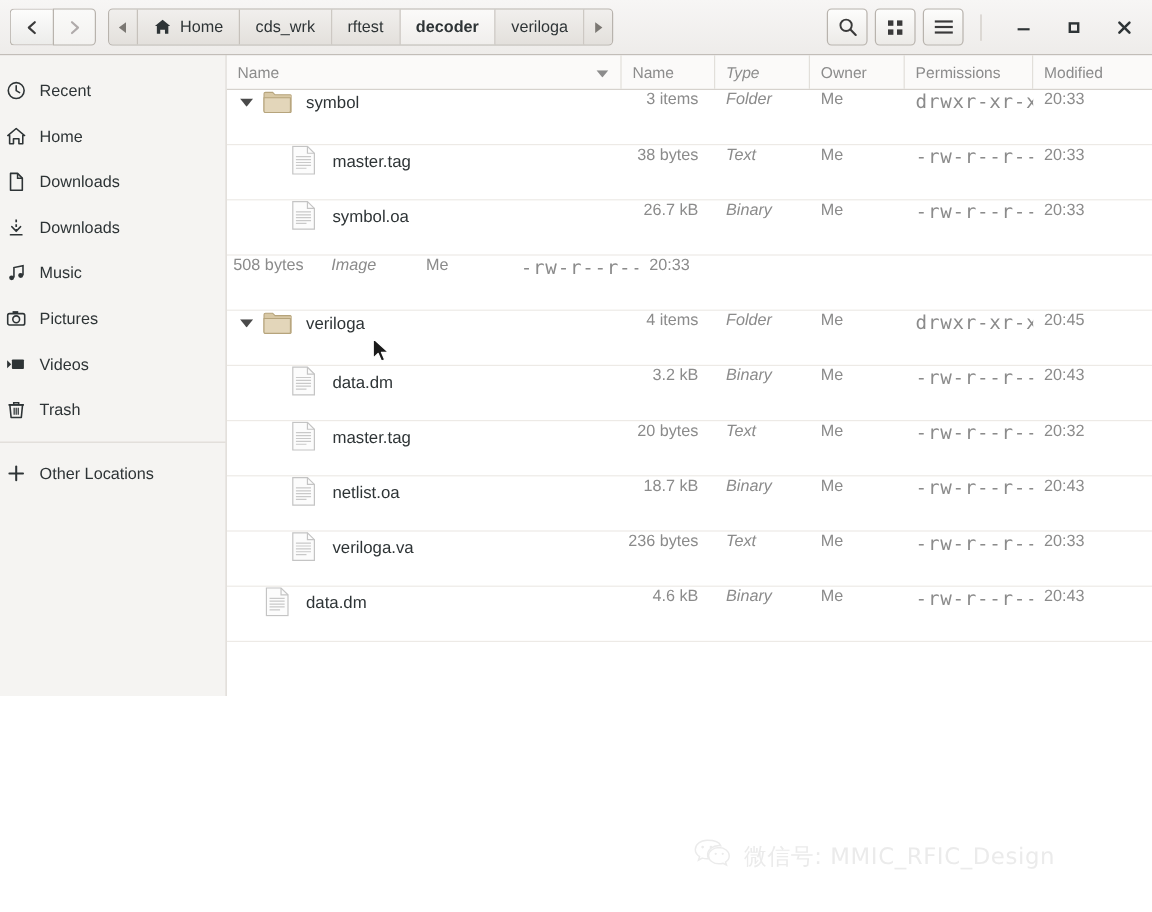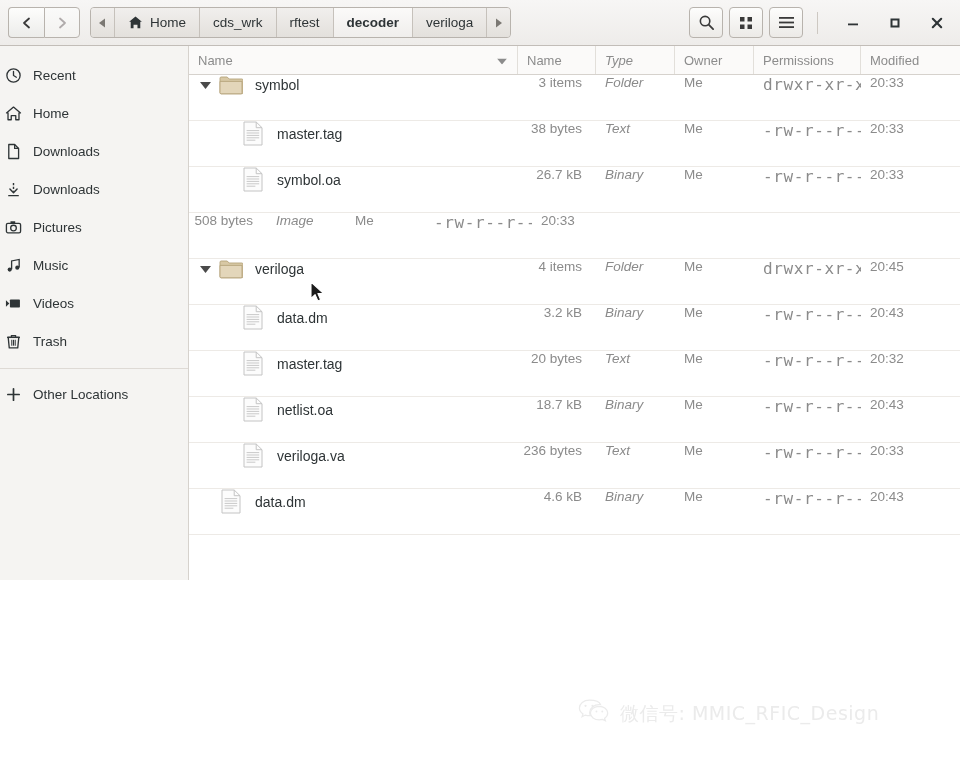--- a/index.html
+++ b/index.html
@@ -284,37 +284,37 @@
             <polyline points="5.2,8.4 9,12.4 12.8,8.4" fill="none" stroke="#2e3436" stroke-width="1.5" stroke-linecap="round" stroke-linejoin="round"></polyline>
             <line x1="4" y1="15.5" x2="14" y2="15.5" stroke="#2e3436" stroke-width="1.5" stroke-linecap="round"></line>
           </svg>
         </span>
         <span class="lbl">Downloads</span>
       </div>
 
       <div class="side-item">
         <span class="ico">
           <svg width="17" height="17" viewBox="0 0 18 18">
+            <path d="M7 13V4.2l8-1.6V11" fill="none" stroke="#2e3436" stroke-width="1.4"></path>
+            <circle cx="5" cy="13.3" r="2.2" fill="#2e3436"></circle>
+            <circle cx="13" cy="11.3" r="2.2" fill="#2e3436"></circle>
+          </svg>
+        </span>
+        <span class="lbl">Music</span>
+      </div>
+
+      <div class="side-item">
+        <span class="ico">
+          <svg width="17" height="17" viewBox="0 0 18 18">
             <rect x="1.5" y="4.6" width="15" height="10" rx="1.6" fill="none" stroke="#2e3436" stroke-width="1.4"></rect>
             <rect x="5.8" y="2.4" width="5" height="2.4" fill="#2e3436"></rect>
             <circle cx="9" cy="9.6" r="3" fill="none" stroke="#2e3436" stroke-width="1.4"></circle>
           </svg>
         </span>
         <span class="lbl">Pictures</span>
-      </div>
-
-      <div class="side-item">
-        <span class="ico">
-          <svg width="17" height="17" viewBox="0 0 18 18">
-            <path d="M7 13V4.2l8-1.6V11" fill="none" stroke="#2e3436" stroke-width="1.4"></path>
-            <circle cx="5" cy="13.3" r="2.2" fill="#2e3436"></circle>
-            <circle cx="13" cy="11.3" r="2.2" fill="#2e3436"></circle>
-          </svg>
-        </span>
-        <span class="lbl">Music</span>
       </div>
 
       <div class="side-item">
         <span class="ico">
           <svg width="17" height="17" viewBox="0 0 18 18">
             <polygon points="1,5.5 1,12.5 4.6,9" fill="#2e3436"></polygon>
             <rect x="5.2" y="4.8" width="10.6" height="8.4" rx="0.8" fill="#2e3436"></rect>
           </svg>
         </span>
         <span class="lbl">Videos</span>

